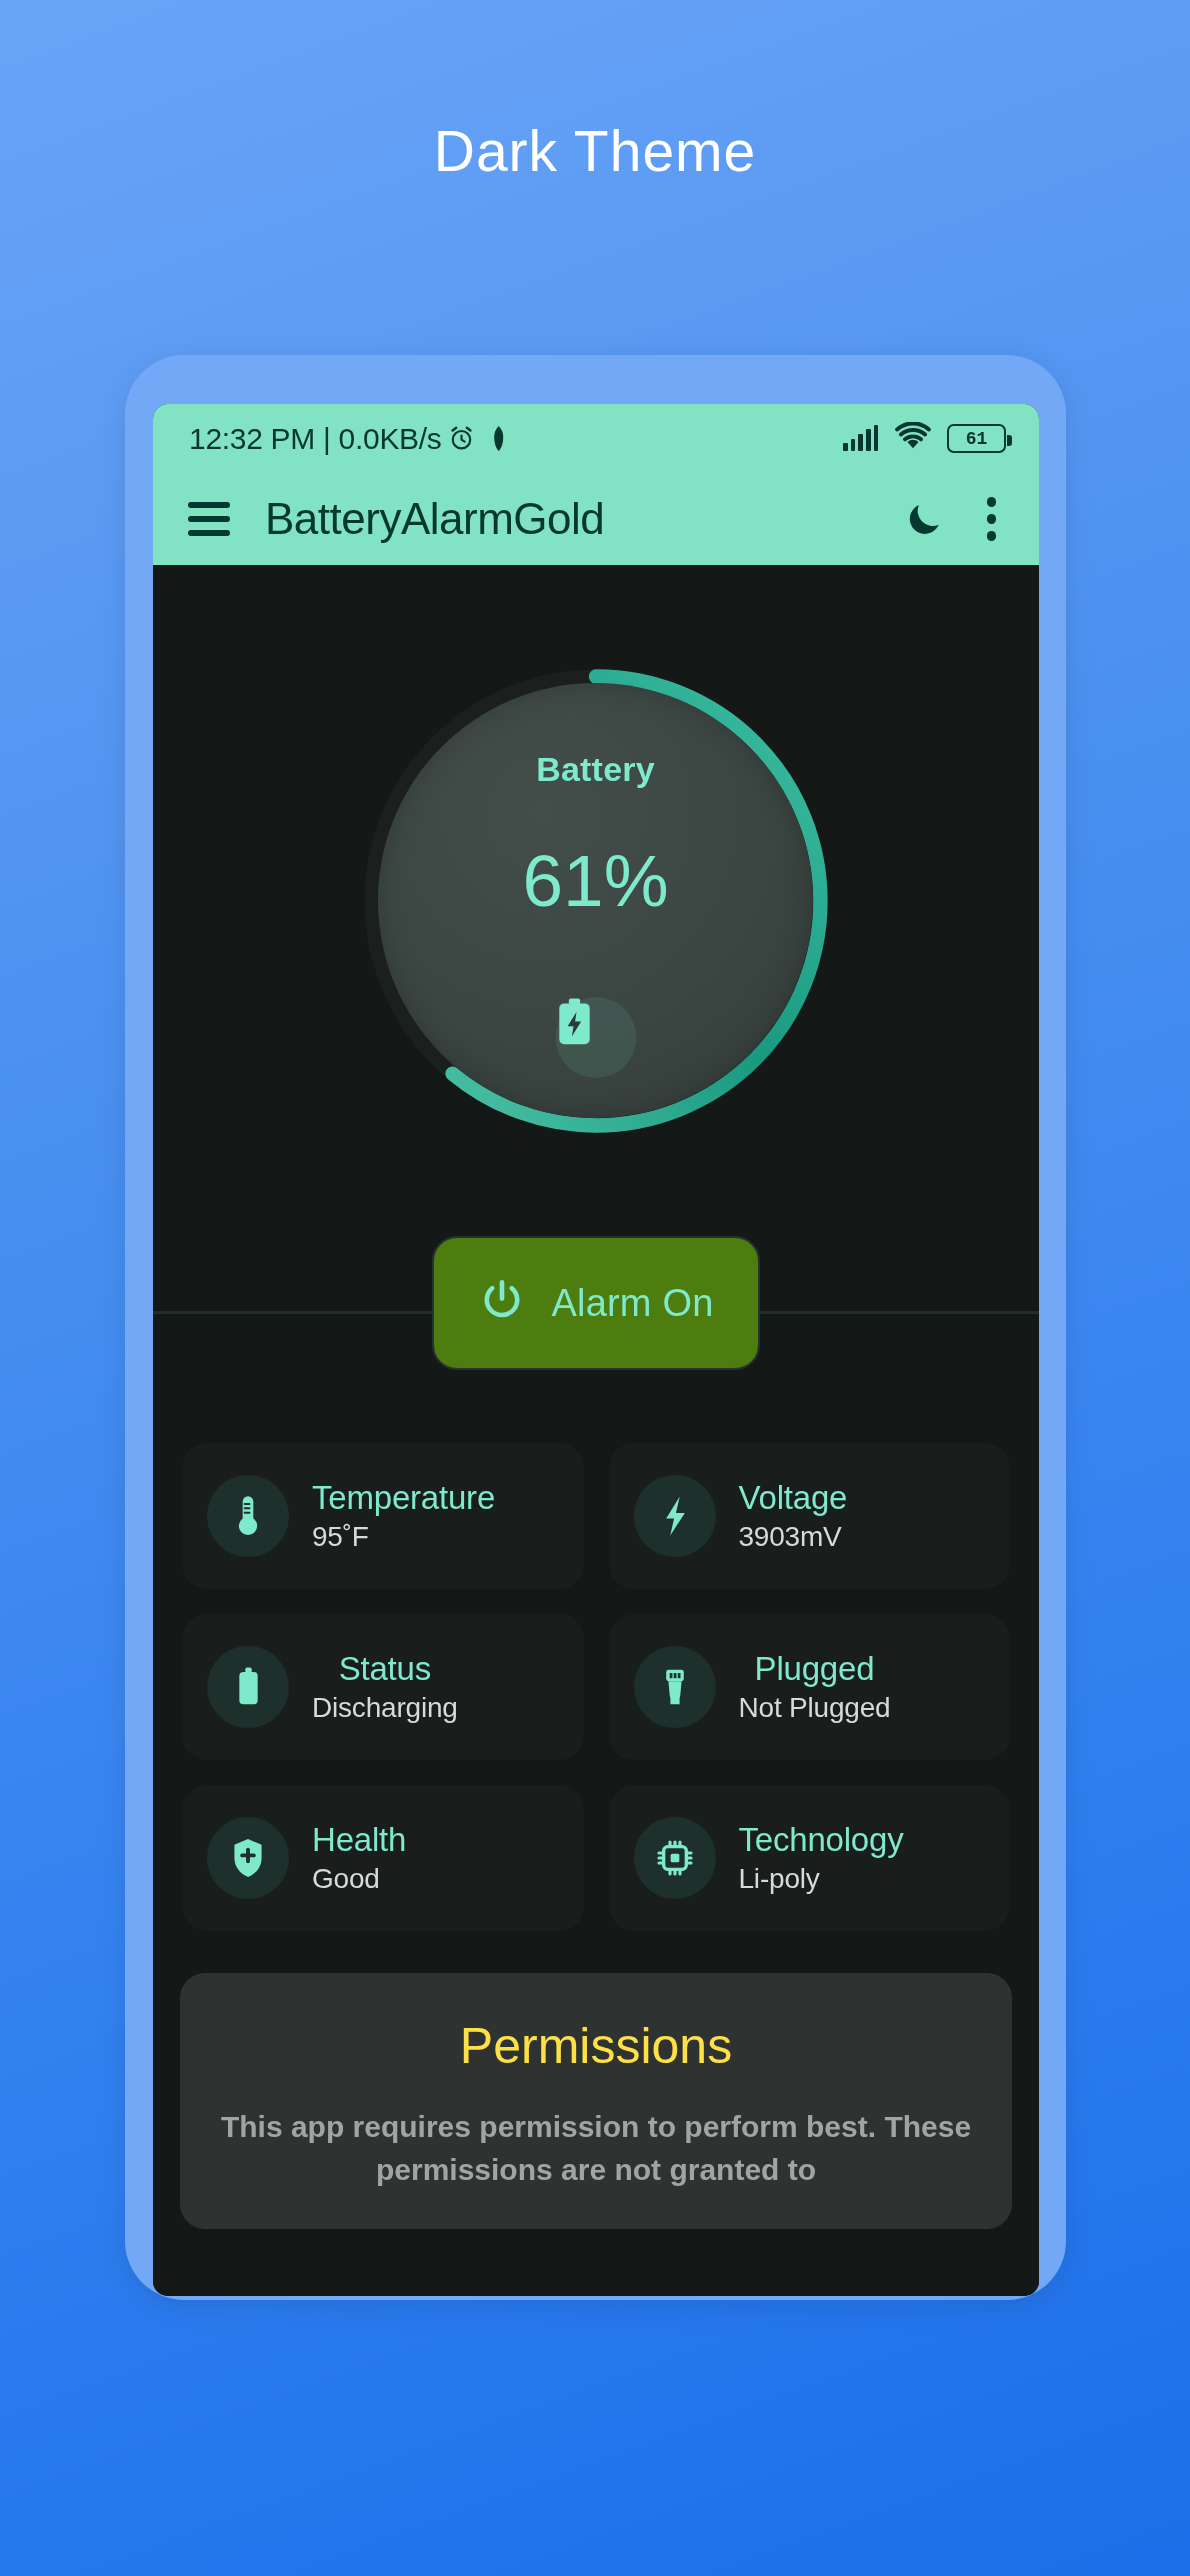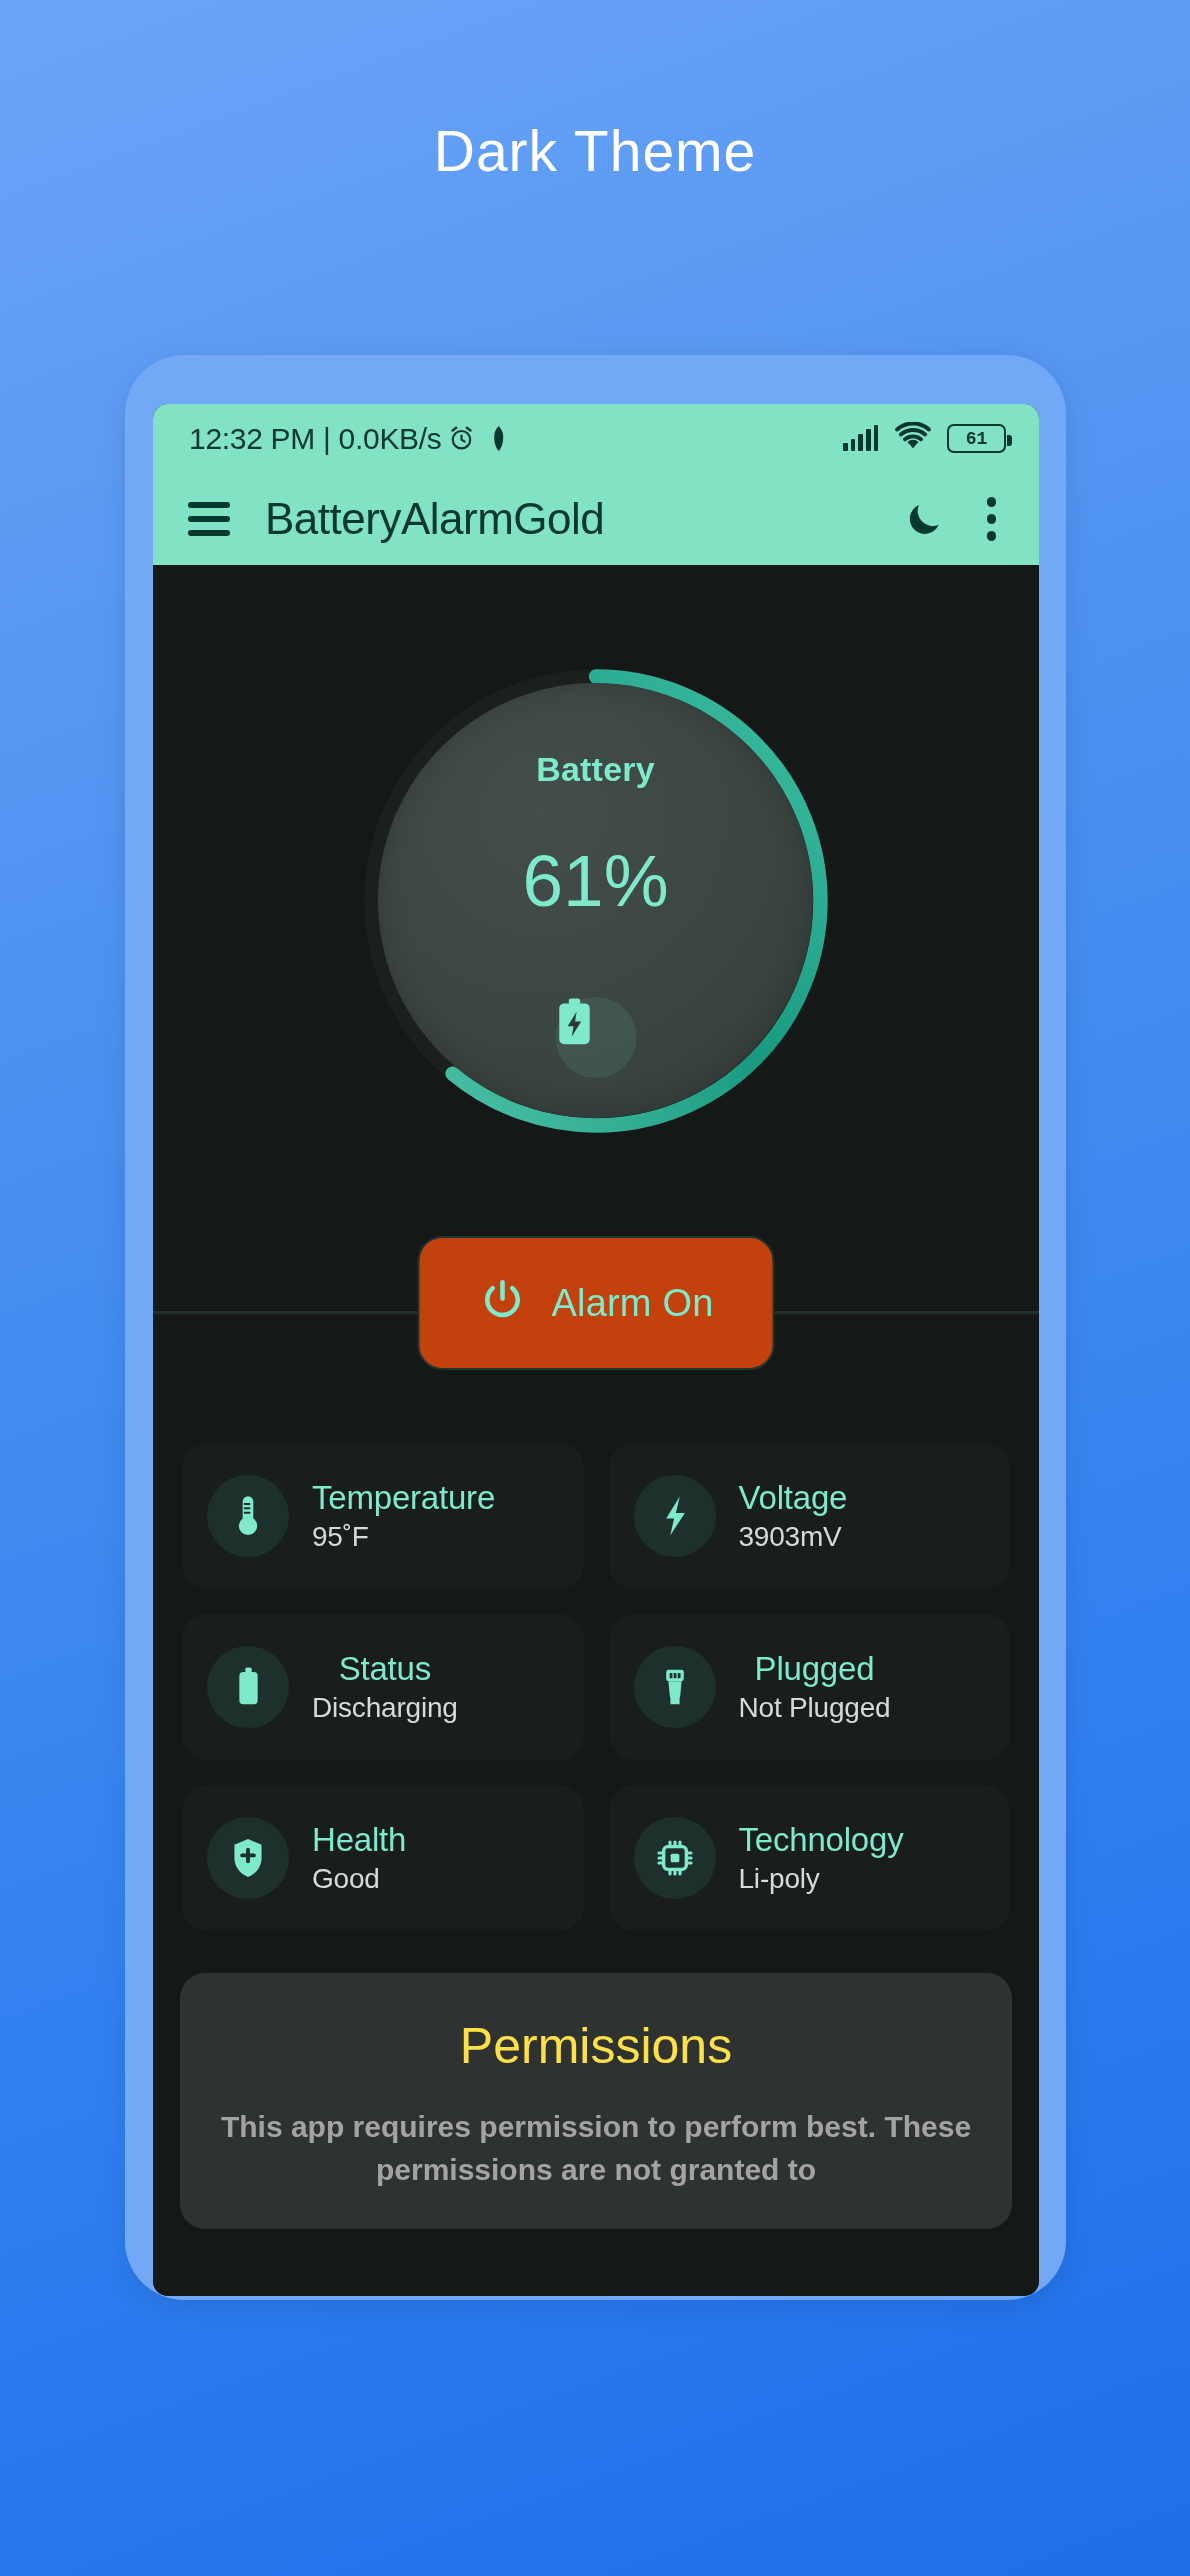--- a/index.html
+++ b/index.html
@@ -119,23 +119,23 @@
   }
 
   
   .divider-row{ position:relative; height:153px; }
   .divider{
     position:absolute; top:75px; left:0; right:0; height:2.9px;
     background:#22302c;
   }
   .alarm-btn{
     position:absolute; left:50%; top:0; transform:translateX(-50%);
-    width:357px; height:134px;
+    width:328px; height:134px;
     border:2.9px solid #23332f; border-radius:25px;
-    background:#c2410c;
+    background:#4d7c0f;
     display:flex; align-items:center; justify-content:center; gap:25px;
     cursor:pointer;
   }
   .alarm-btn-label{ font-size:38px; color:#7fe9cb; font-weight:400; letter-spacing:0.2px;}
 
   
   .cards{
     margin:54px 29px 0 29px;
     display:grid; grid-template-columns:1fr 1fr; gap:25px;
   }

